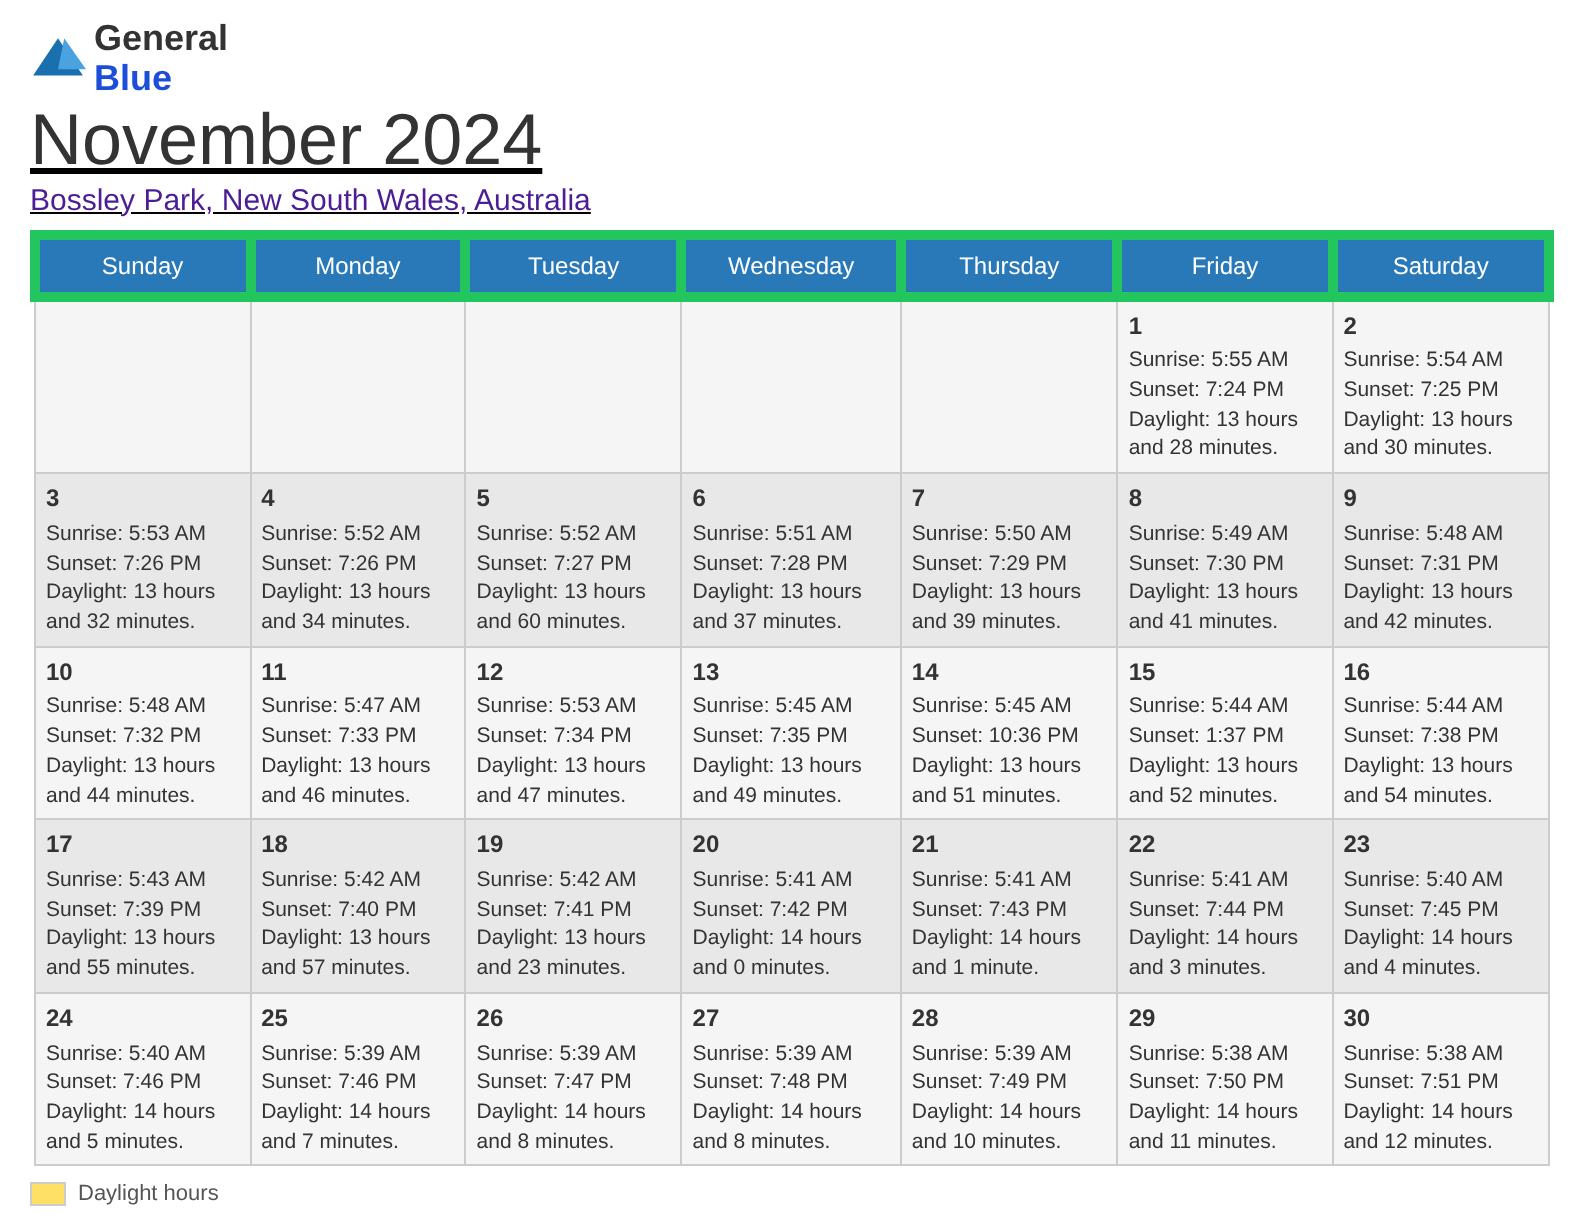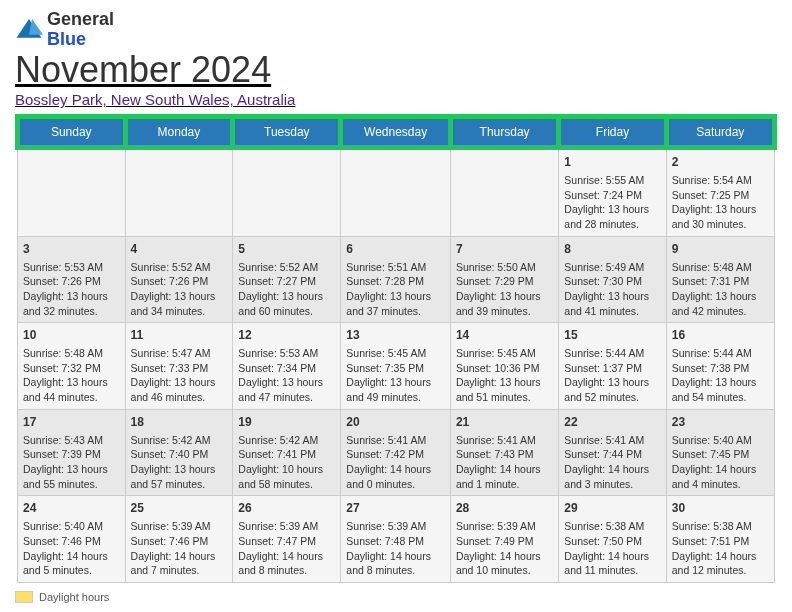--- a/index.html
+++ b/index.html
@@ -239,21 +239,21 @@
         <td>
           <span class="day-num">18</span>
           <div>Sunrise: 5:42 AM</div>
           <div>Sunset: 7:40 PM</div>
           <div>Daylight: 13 hours and 57 minutes.</div>
         </td>
         <td>
           <span class="day-num">19</span>
           <div>Sunrise: 5:42 AM</div>
           <div>Sunset: 7:41 PM</div>
-          <div>Daylight: 10 hours and 58 minutes.</div>
+          <div>Daylight: 13 hours and 23 minutes.</div>
         </td>
         <td>
           <span class="day-num">20</span>
           <div>Sunrise: 5:41 AM</div>
           <div>Sunset: 7:42 PM</div>
           <div>Daylight: 14 hours and 0 minutes.</div>
         </td>
         <td>
           <span class="day-num">21</span>
           <div>Sunrise: 5:41 AM</div>

